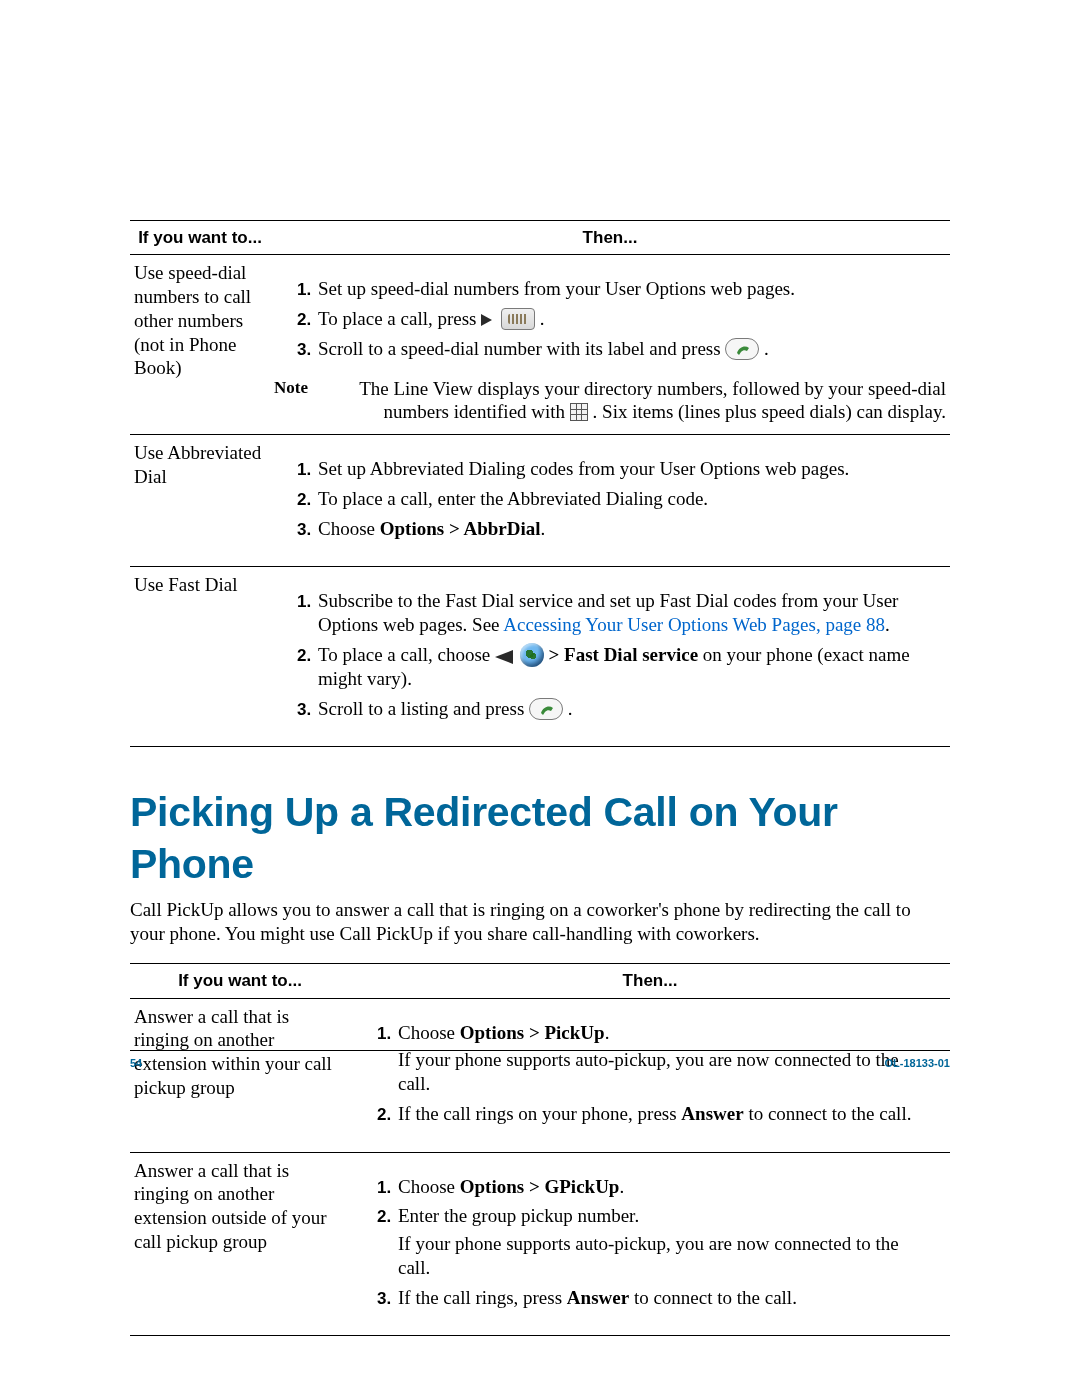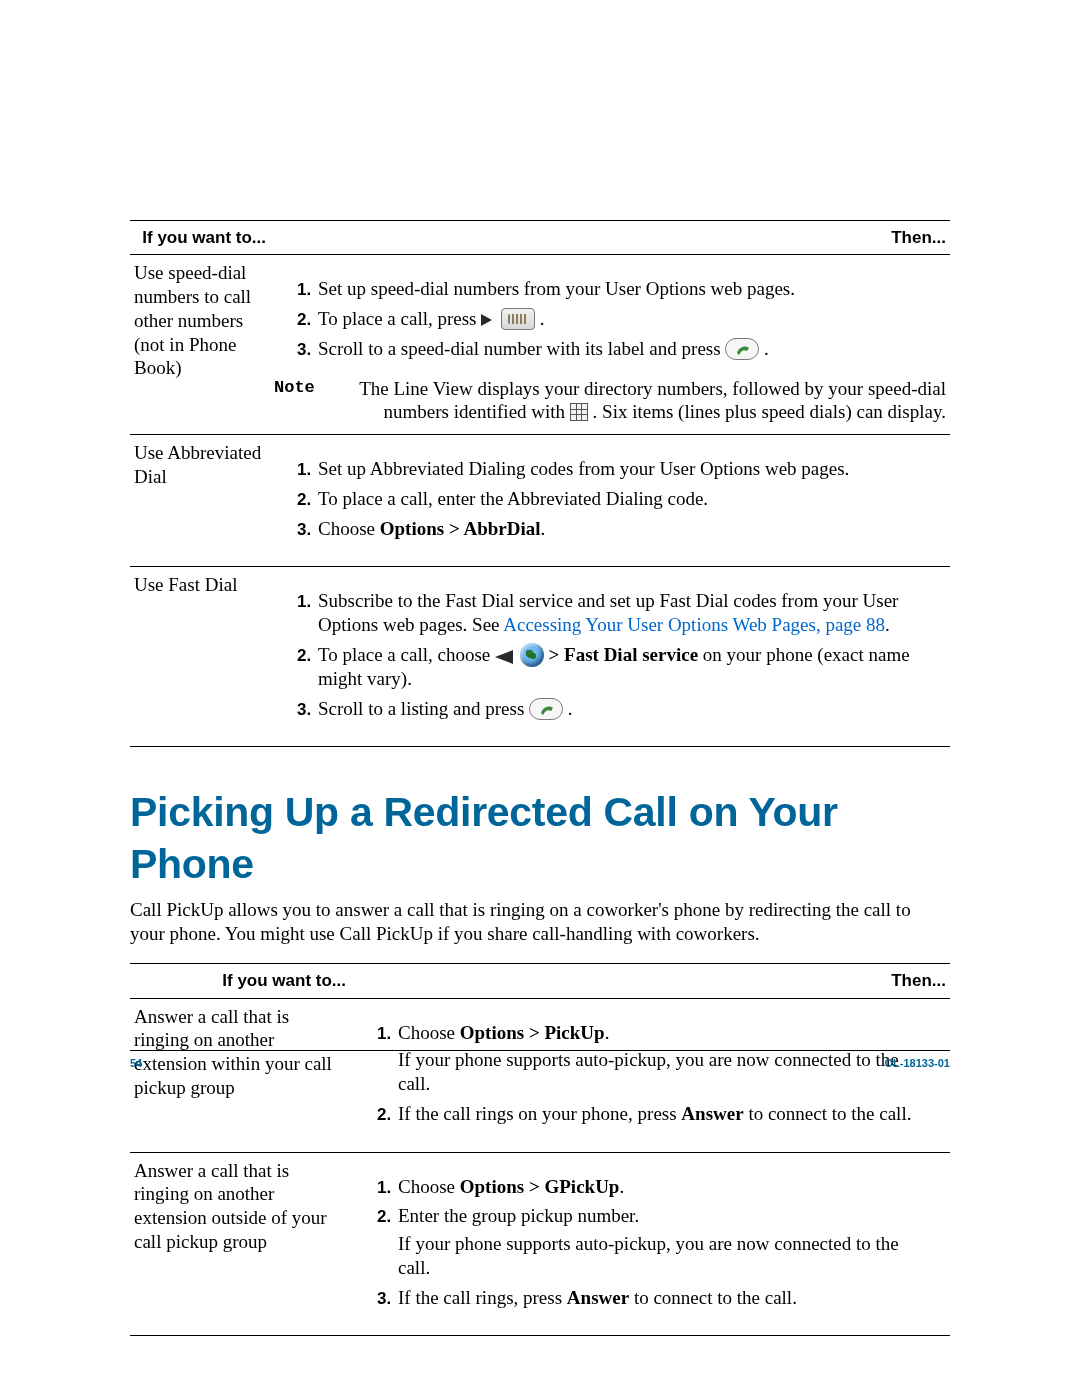--- a/index.html
+++ b/index.html
@@ -36,21 +36,21 @@
     border-collapse: collapse;
     table-layout: fixed;
   }
   table.instr col.c-if { width: 140px; }
   table.instr col.c-then { width: auto; }
 
   table.instr th {
     font-family: Arial, Helvetica, sans-serif;
     font-size: 17px;
     font-weight: bold;
-    text-align: right;
+    text-align: center;
     padding: 6px 4px 6px 4px;
     border-top: 1.5px solid var(--rule);
     border-bottom: 1px solid var(--rule);
     vertical-align: bottom;
   }
   table.instr td {
     padding: 6px 4px 10px 4px;
     border-bottom: 1px solid var(--rule);
     vertical-align: top;
   }
@@ -70,21 +70,21 @@
     font-family: Arial, Helvetica, sans-serif;
     font-size: 17px;
   }
 
   .note-row {
     display: flex;
     gap: 18px;
     margin-top: 4px;
   }
   .note-label {
-    font-family: Liberation Mono, monospace;
+    font-family: Liberation Serif, serif;
     font-weight: bold;
     font-size: 17px;
     flex: 0 0 auto;
   }
   .note-text { flex: 1 1 auto; text-align: right; }
 
   .bold-inline { font-weight: bold; font-family: Liberation Serif, serif; }
   .link { color: var(--cisco-link); }
 
   h2.section {

